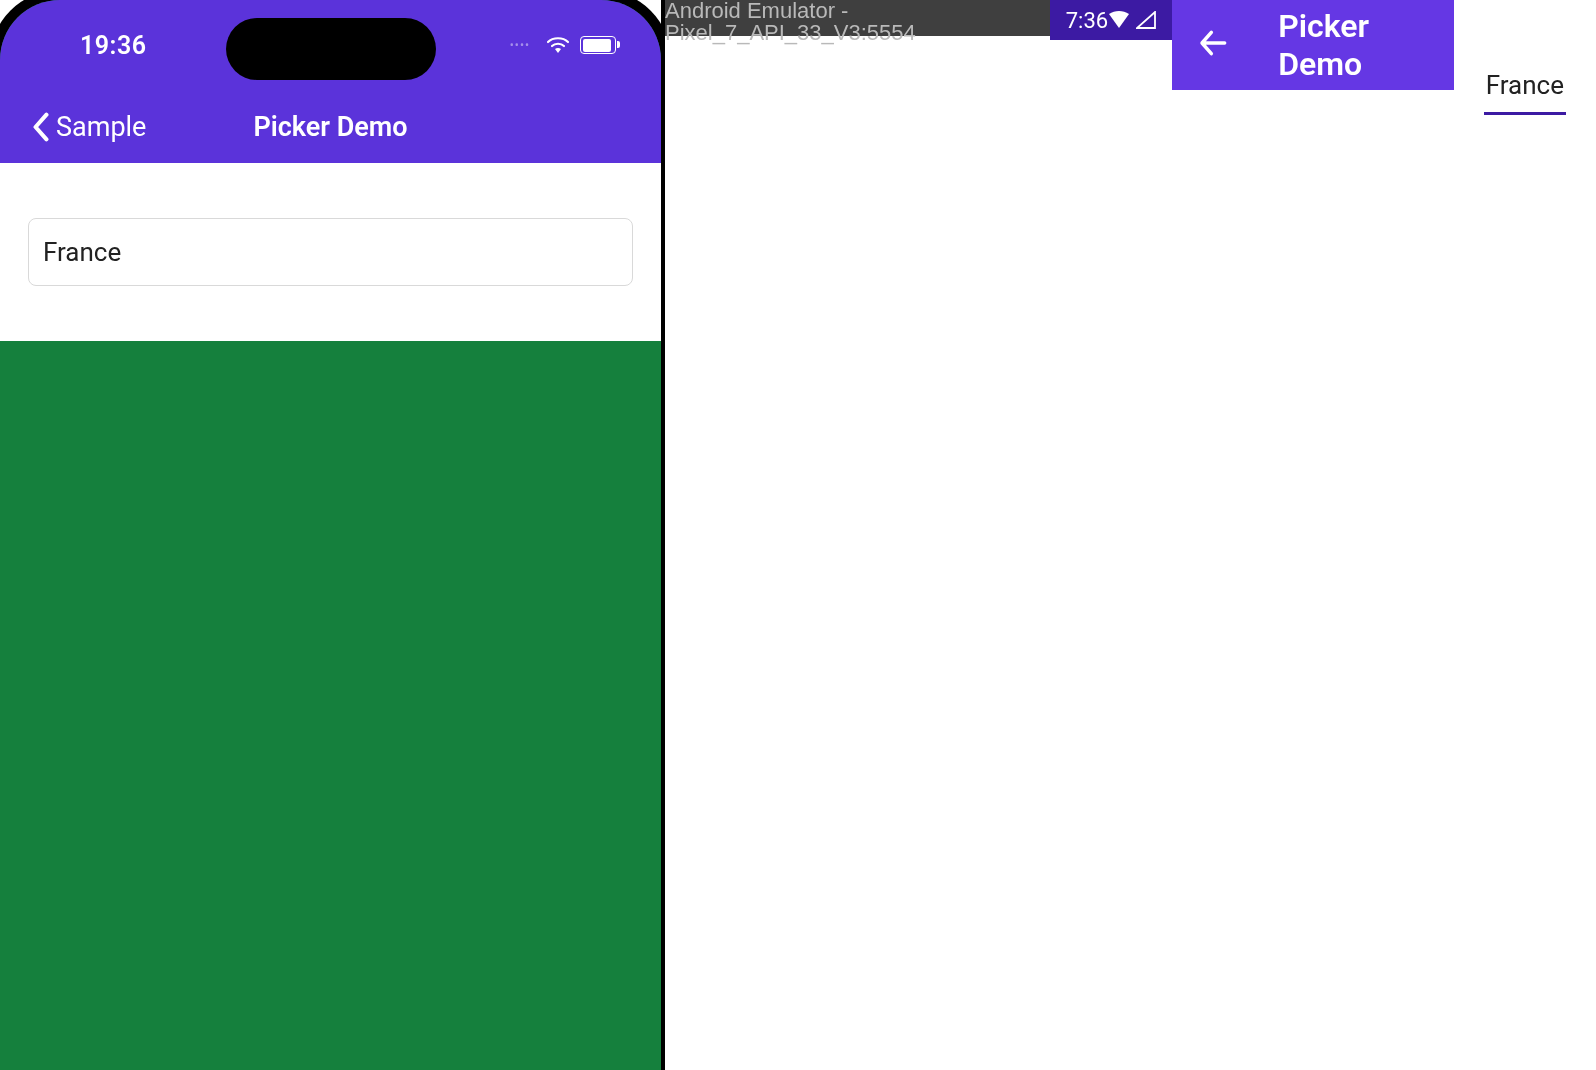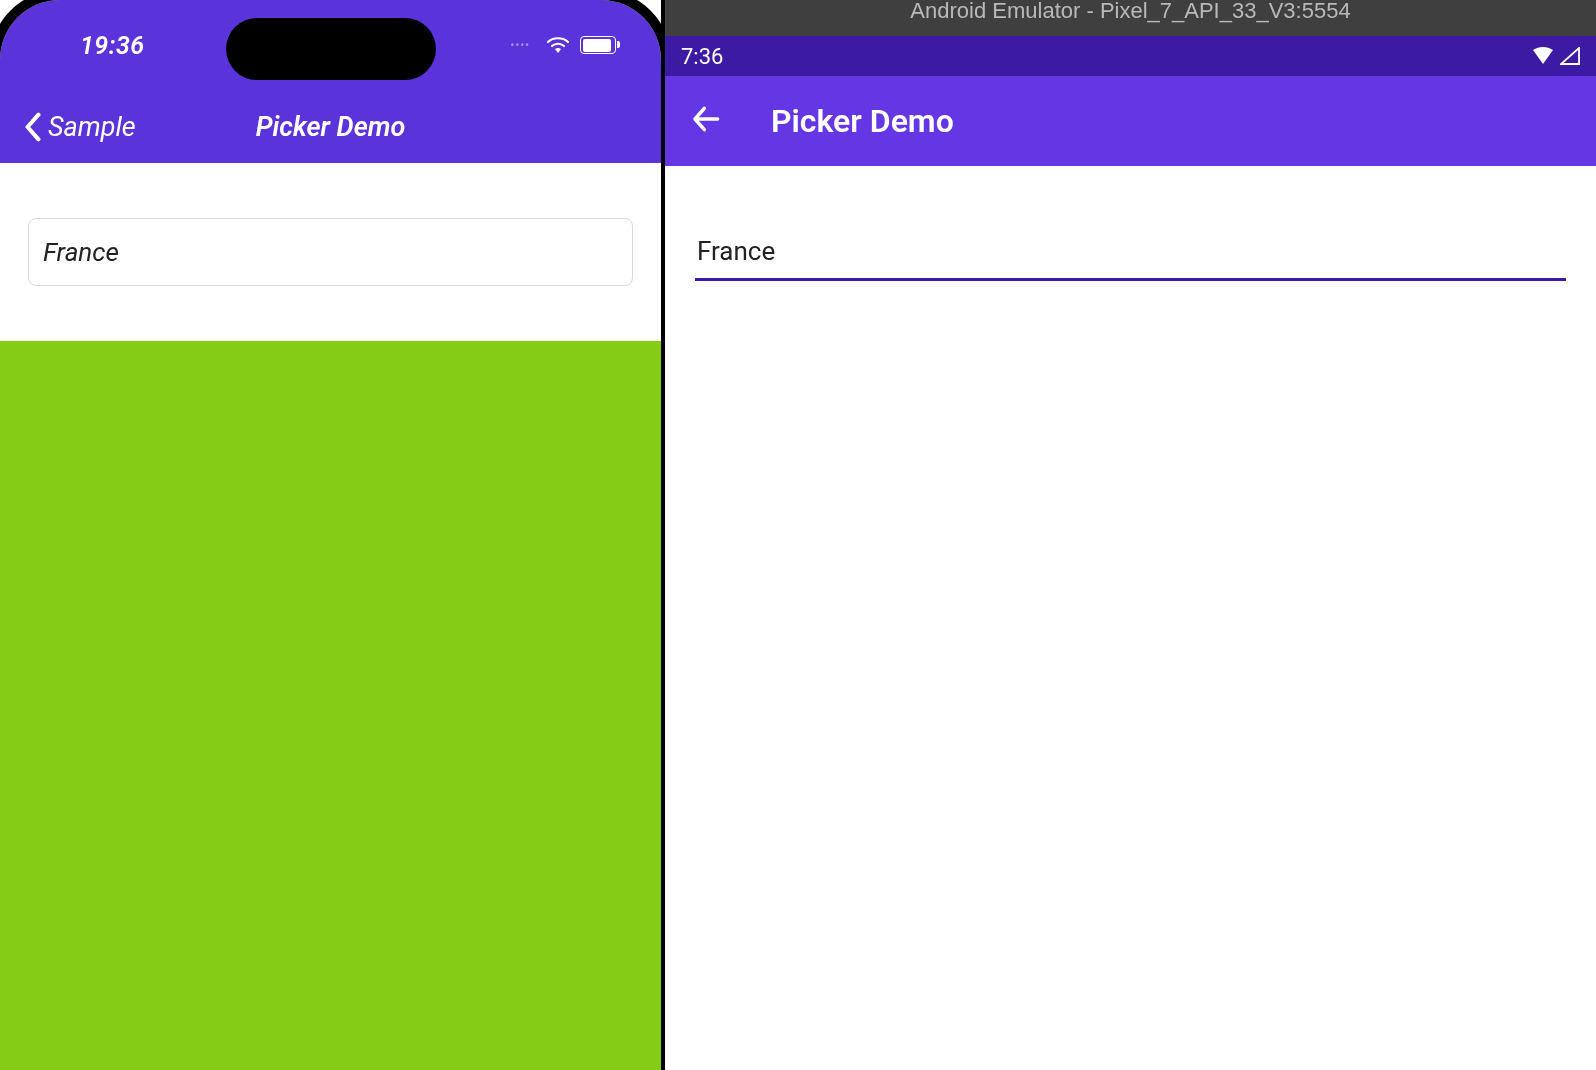--- a/index.html
+++ b/index.html
@@ -28,22 +28,21 @@
     .ios-frame {
       position: absolute;
       top: 0;
       left: 0;
       right: 0;
       bottom: 0;
       border-top-left-radius: 60px;
       border-top-right-radius: 60px;
       overflow: hidden;
       box-shadow: 0 0 0 10px #000;
-      background: #84cc16;
-      font-style: italic;
+      background: #15803d;
     }
 
     .ios-statusbar {
       height: 90px;
       background: #5b33da;
       position: relative;
       display: flex;
       align-items: center;
       justify-content: space-between;
       padding: 0 40px;
@@ -113,21 +112,21 @@
       background: #fff;
       border-radius: 2px;
     }
 
     .ios-navbar {
       height: 73px;
       background: #5b33da;
       display: flex;
       align-items: center;
       position: relative;
-      padding: 0 22px;
+      padding: 0 30px;
     }
 
     .ios-back {
       display: flex;
       align-items: center;
       color: #fff;
       font-size: 27px;
       gap: 4px;
     }
 
@@ -158,21 +157,21 @@
       color: #222;
       background: #fff;
     }
 
     
     .android-panel {
       flex: 1;
       height: 100%;
       background: #fff;
       display: flex;
-      flex-direction: column;
+      flex-direction: row;
       border-left: 4px solid #000;
     }
 
     .emulator-titlebar {
       height: 36px;
       background: #3f3f3f;
       color: #b9b9b9;
       display: flex;
       align-items: flex-start;
       justify-content: center;

